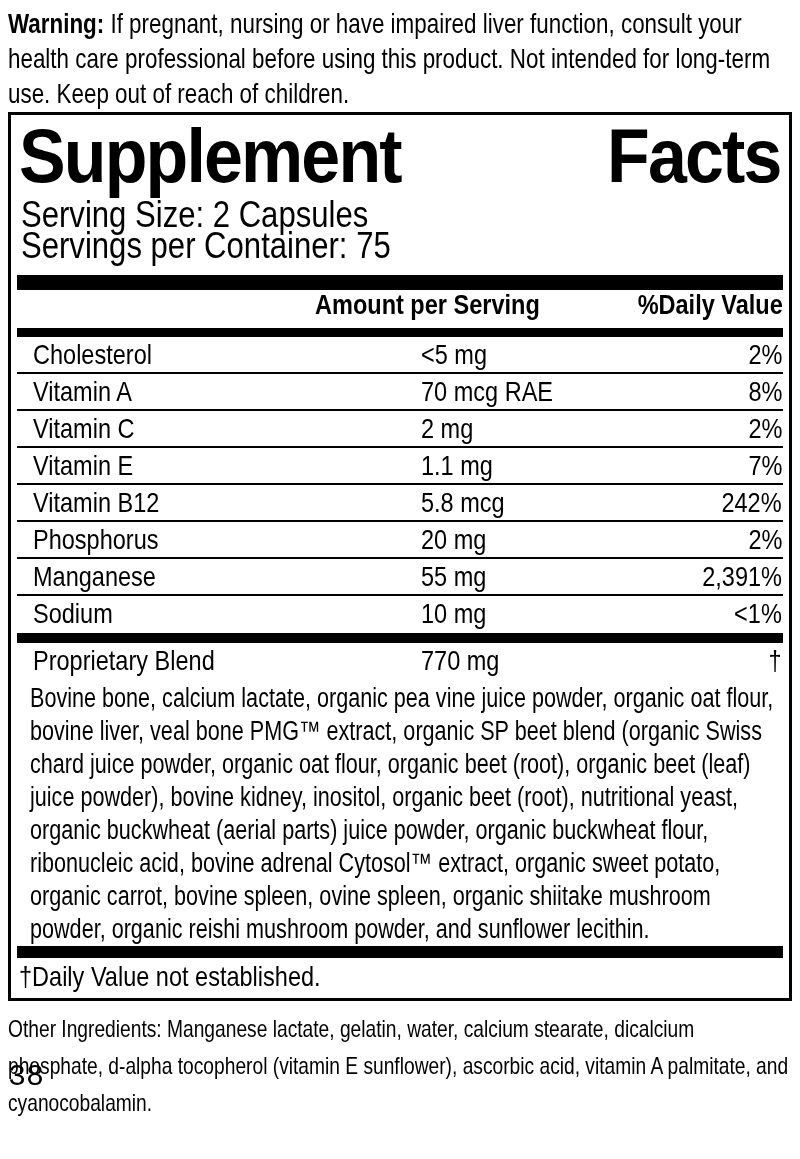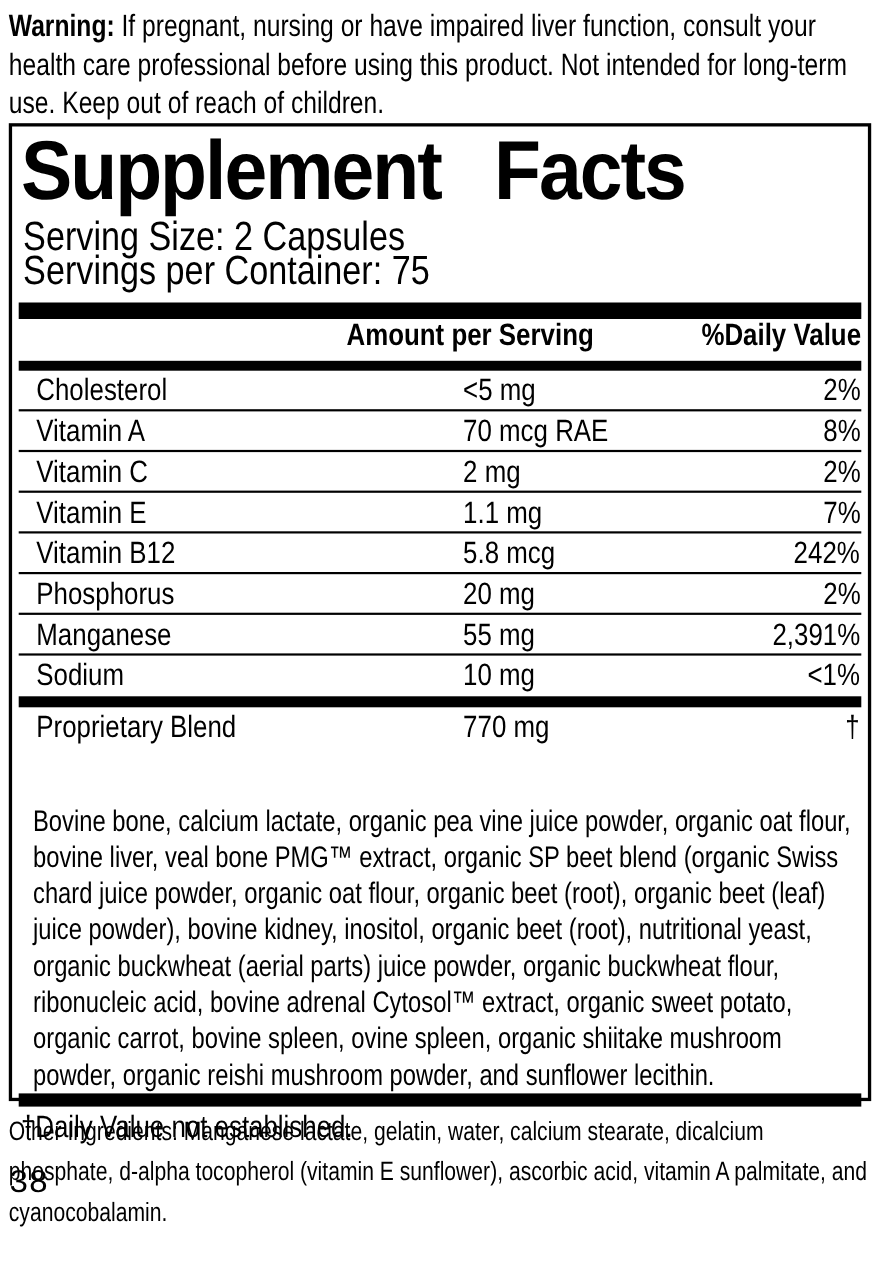--- a/index.html
+++ b/index.html
@@ -14,21 +14,21 @@
 
   
   .warning { position:absolute; left:8px; top:6px; width:784px;
     font-size:28px; line-height:35px; }
   .warning b { font-weight:bold; }
 
   
   .panel { position:absolute; left:8px; top:112px; width:784px; height:889px;
     border:3px solid #000; padding:2px 6px 0 6px; }
 
-  .title { display:flex; justify-content:flex-start; align-items:flex-start;
+  .title { display:flex; justify-content:space-between; align-items:flex-start;
     font-size:76px; font-weight:bold; line-height:78px; letter-spacing:-2px;
     margin:0 2px 4px 2px; }
   .title .w1 { display:inline-block; transform:scaleX(0.92); transform-origin:0 50%; }
   .title .w2 { display:inline-block; transform:scaleX(0.92); transform-origin:100% 50%; }
 
   .serv { font-size:37px; line-height:31px; padding-left:4px; }
 
   .bar { background:#000; width:100%; }
   .bar1 { height:15px; margin-top:14px; }
   .bar2 { height:9px; }
@@ -40,21 +40,21 @@
   .hdr .dv-h  { position:absolute; right:0px;  bottom:7px; }
 
   .row { position:relative; height:37px; font-size:28px; line-height:35px;
     border-bottom:2px solid #000; }
   .row.noline { border-bottom:none; }
   .row .nm  { position:absolute; left:16px;  top:0; }
   .row .amt { position:absolute; left:404px; top:0; }
   .row .dv  { position:absolute; right:1px; top:0; }
 
   .blend-desc { font-size:27px; line-height:33px; padding:2px 4px 0 13px;
-    height:266px; overflow:hidden;margin-top:48px; }
+    height:266px; overflow:hidden; }
 
   .footnote { font-size:28px; line-height:34px; padding:2px 0 0 2px; }
 
   
   .other { position:absolute; left:8px; top:1010px; width:784px;
     font-size:24px; line-height:37px; }
   .pageno { position:absolute; left:8px; top:1060px; font-size:30px;font-family:Liberation Mono, monospace; }
 </style>
 </head>
 <body>

